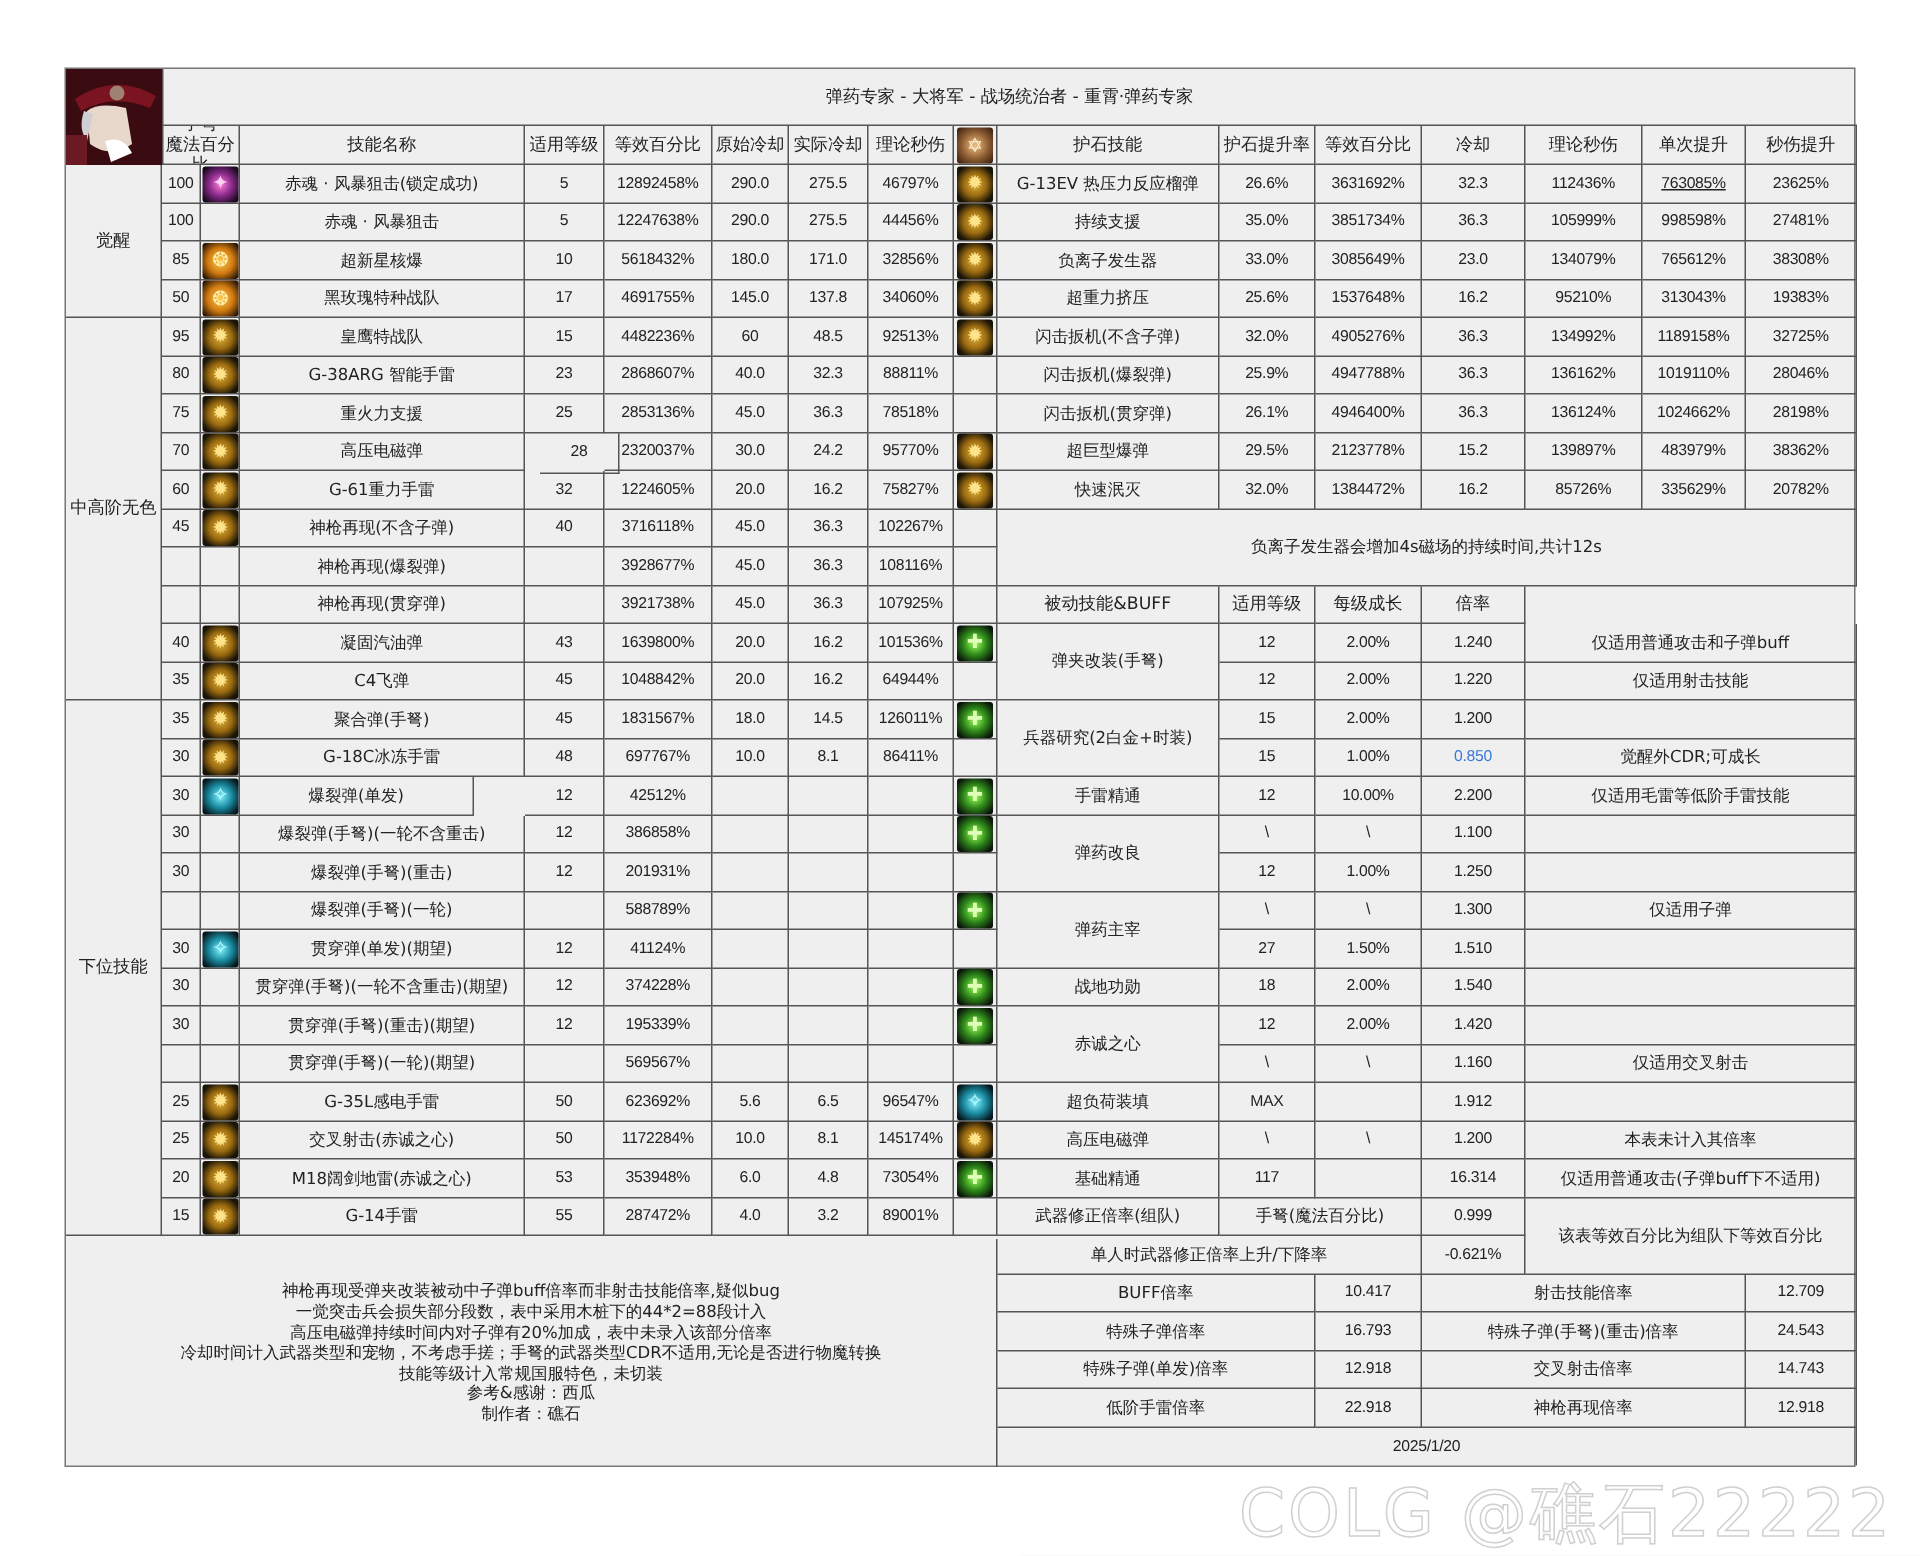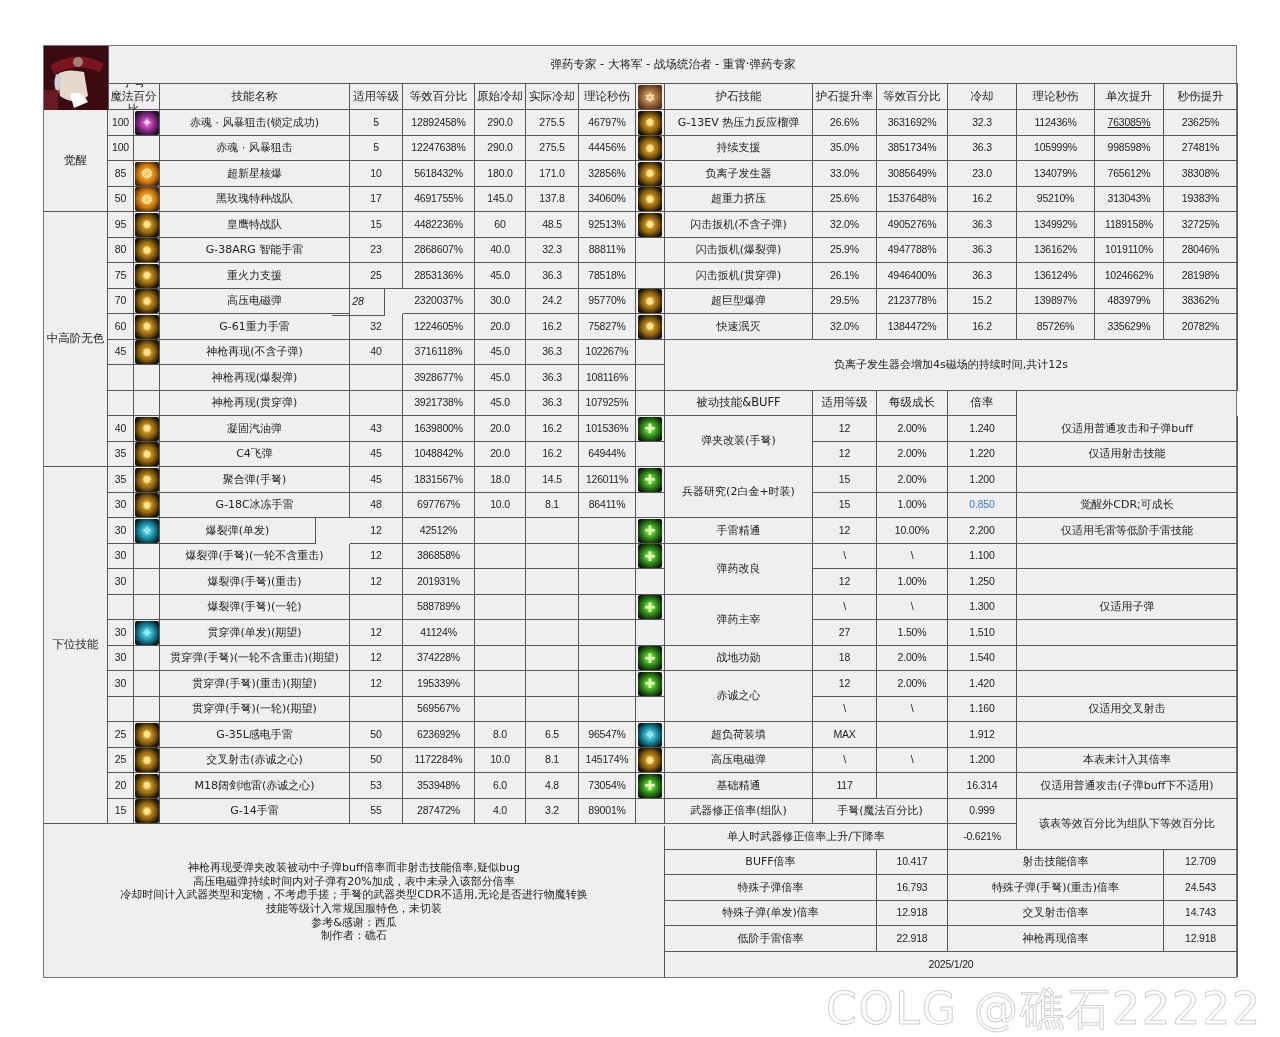--- a/index.html
+++ b/index.html
@@ -45,21 +45,21 @@
 
   <div class="cell hdr" style="left:64px;top:0;width:1130px;height:38px;border-right:none;">弹药专家 - 大将军 - 战场统治者 - 重霄·弹药专家</div>
 
   <div id="left"></div>
   <div id="mid-icons"></div>
   <div id="right"></div>
   <div id="passive"></div>
   <div id="mult"></div>
 
   <div class="cell notes" style="left:0;top:780px;width:621px;height:152px;border-bottom:none;">
-    <div id="notes-text"><div>神枪再现受弹夹改装被动中子弹buff倍率而非射击技能倍率,疑似bug</div><div>高压电磁弹持续时间内对子弹有20%加成，表中未录入该部分倍率</div><div>冷却时间计入武器类型和宠物，不考虑手搓；手弩的武器类型CDR不适用,无论是否进行物魔转换</div><div>技能等级计入常规国服特色，未切装</div><div>参考&amp;感谢：西瓜</div><div>制作者：礁石</div></div>
+    <div id="notes-text"><div>神枪再现受弹夹改装被动中子弹buff倍率而非射击技能倍率,疑似bug</div><div>一觉突击兵会损失部分段数，表中采用木桩下的44*2=88段计入</div><div>高压电磁弹持续时间内对子弹有20%加成，表中未录入该部分倍率</div><div>冷却时间计入武器类型和宠物，不考虑手搓；手弩的武器类型CDR不适用,无论是否进行物魔转换</div><div>技能等级计入常规国服特色，未切装</div><div>参考&amp;感谢：西瓜</div><div>制作者：礁石</div></div>
   </div>
 <div class="cell hdr" style="left: 64px; top: 38px; width: 52px; height: 26px; white-space: pre-line;">手弩
 魔法百分比</div>
     <div class="cell hdr" style="left: 116px; top: 38px; width: 190px; height: 26px;">技能名称</div>
     <div class="cell hdr" style="left: 306px; top: 38px; width: 53px; height: 26px;">适用等级</div>
     <div class="cell hdr" style="left: 359px; top: 38px; width: 72px; height: 26px;">等效百分比</div>
     <div class="cell hdr" style="left: 431px; top: 38px; width: 51px; height: 26px;">原始冷却</div>
     <div class="cell hdr" style="left: 482px; top: 38px; width: 53px; height: 26px;">实际冷却</div>
     <div class="cell hdr" style="left: 535px; top: 38px; width: 57px; height: 26px;">理论秒伤</div>
     <div class="cell" style="left: 592px; top: 38px; width: 29px; height: 26px;"></div>
@@ -138,21 +138,21 @@
     <div class="cell num" style="left: 306px; top: 217px; width: 53px; height: 25.5px;">25</div>
     <div class="cell num" style="left: 359px; top: 217px; width: 72px; height: 25.5px;">2853136%</div>
     <div class="cell num" style="left: 431px; top: 217px; width: 51px; height: 25.5px;">45.0</div>
     <div class="cell num" style="left: 482px; top: 217px; width: 53px; height: 25.5px;">36.3</div>
     <div class="cell num" style="left: 535px; top: 217px; width: 57px; height: 25.5px;">78518%</div>
     <div class="cell" style="left: 592px; top: 217px; width: 29px; height: 25.5px;"></div>
     <div class="cell num" style="left: 64px; top: 242.5px; width: 26px; height: 25.5px;">70</div>
     <div class="cell" style="left: 90px; top: 242.5px; width: 26px; height: 25.5px;"></div>
     <div class="icon ic-gold" style="left: 91px; top: 243px;">✹</div>
     <div class="cell" style="left: 116px; top: 242.5px; width: 190px; height: 25.5px;">高压电磁弹</div>
-    <div class="cell num" style="left: 288px; top: 242.5px; width: 53px; height: 27px; font-style: italic;">28</div>
+    <div class="cell num" style="left: 316px; top: 242.5px; width: 53px; height: 27px;">28</div>
     <div class="cell num" style="left: 359px; top: 242.5px; width: 72px; height: 25.5px;">2320037%</div>
     <div class="cell num" style="left: 431px; top: 242.5px; width: 51px; height: 25.5px;">30.0</div>
     <div class="cell num" style="left: 482px; top: 242.5px; width: 53px; height: 25.5px;">24.2</div>
     <div class="cell num" style="left: 535px; top: 242.5px; width: 57px; height: 25.5px;">95770%</div>
     <div class="cell" style="left: 592px; top: 242.5px; width: 29px; height: 25.5px;"></div>
     <div class="icon ic-gold" style="left: 594px; top: 243px;">✹</div>
     <div class="cell num" style="left: 64px; top: 268px; width: 26px; height: 25.5px;">60</div>
     <div class="cell" style="left: 90px; top: 268px; width: 26px; height: 25.5px;"></div>
     <div class="icon ic-gold" style="left: 91px; top: 268.5px;">✹</div>
     <div class="cell" style="left: 116px; top: 268px; width: 190px; height: 25.5px;">G-61重力手雷</div>
@@ -311,21 +311,21 @@
     <div class="cell num" style="left: 431px; top: 650.5px; width: 51px; height: 25.5px;"></div>
     <div class="cell num" style="left: 482px; top: 650.5px; width: 53px; height: 25.5px;"></div>
     <div class="cell num" style="left: 535px; top: 650.5px; width: 57px; height: 25.5px;"></div>
     <div class="cell" style="left: 592px; top: 650.5px; width: 29px; height: 25.5px;"></div>
     <div class="cell num" style="left: 64px; top: 676px; width: 26px; height: 25.5px;">25</div>
     <div class="cell" style="left: 90px; top: 676px; width: 26px; height: 25.5px;"></div>
     <div class="icon ic-gold" style="left: 91px; top: 676.5px;">✹</div>
     <div class="cell" style="left: 116px; top: 676px; width: 190px; height: 25.5px;">G-35L感电手雷</div>
     <div class="cell num" style="left: 306px; top: 676px; width: 53px; height: 25.5px;">50</div>
     <div class="cell num" style="left: 359px; top: 676px; width: 72px; height: 25.5px;">623692%</div>
-    <div class="cell num" style="left: 431px; top: 676px; width: 51px; height: 25.5px;">8.0</div>
+    <div class="cell num" style="left: 431px; top: 676px; width: 51px; height: 25.5px;">5.6</div>
     <div class="cell num" style="left: 482px; top: 676px; width: 53px; height: 25.5px;">6.5</div>
     <div class="cell num" style="left: 535px; top: 676px; width: 57px; height: 25.5px;">96547%</div>
     <div class="cell" style="left: 592px; top: 676px; width: 29px; height: 25.5px;"></div>
     <div class="icon ic-cyan" style="left: 594px; top: 676.5px;">✧</div>
     <div class="cell num" style="left: 64px; top: 701.5px; width: 26px; height: 25.5px;">25</div>
     <div class="cell" style="left: 90px; top: 701.5px; width: 26px; height: 25.5px;"></div>
     <div class="icon ic-gold" style="left: 91px; top: 702px;">✹</div>
     <div class="cell" style="left: 116px; top: 701.5px; width: 190px; height: 25.5px;">交叉射击(赤诚之心)</div>
     <div class="cell num" style="left: 306px; top: 701.5px; width: 53px; height: 25.5px;">50</div>
     <div class="cell num" style="left: 359px; top: 701.5px; width: 72px; height: 25.5px;">1172284%</div>

